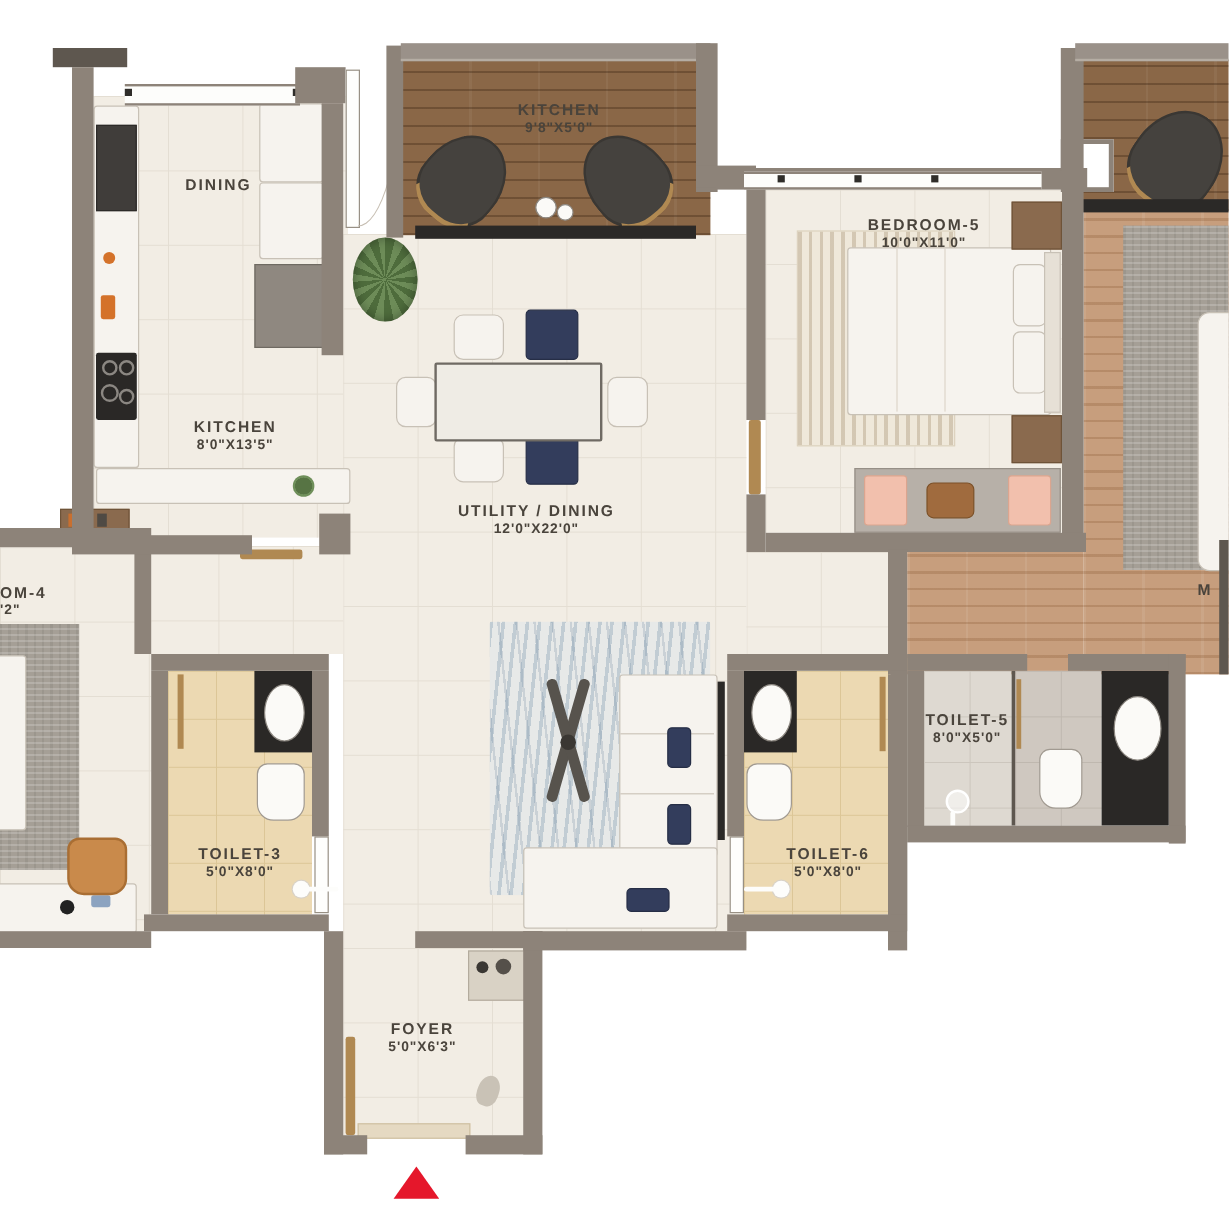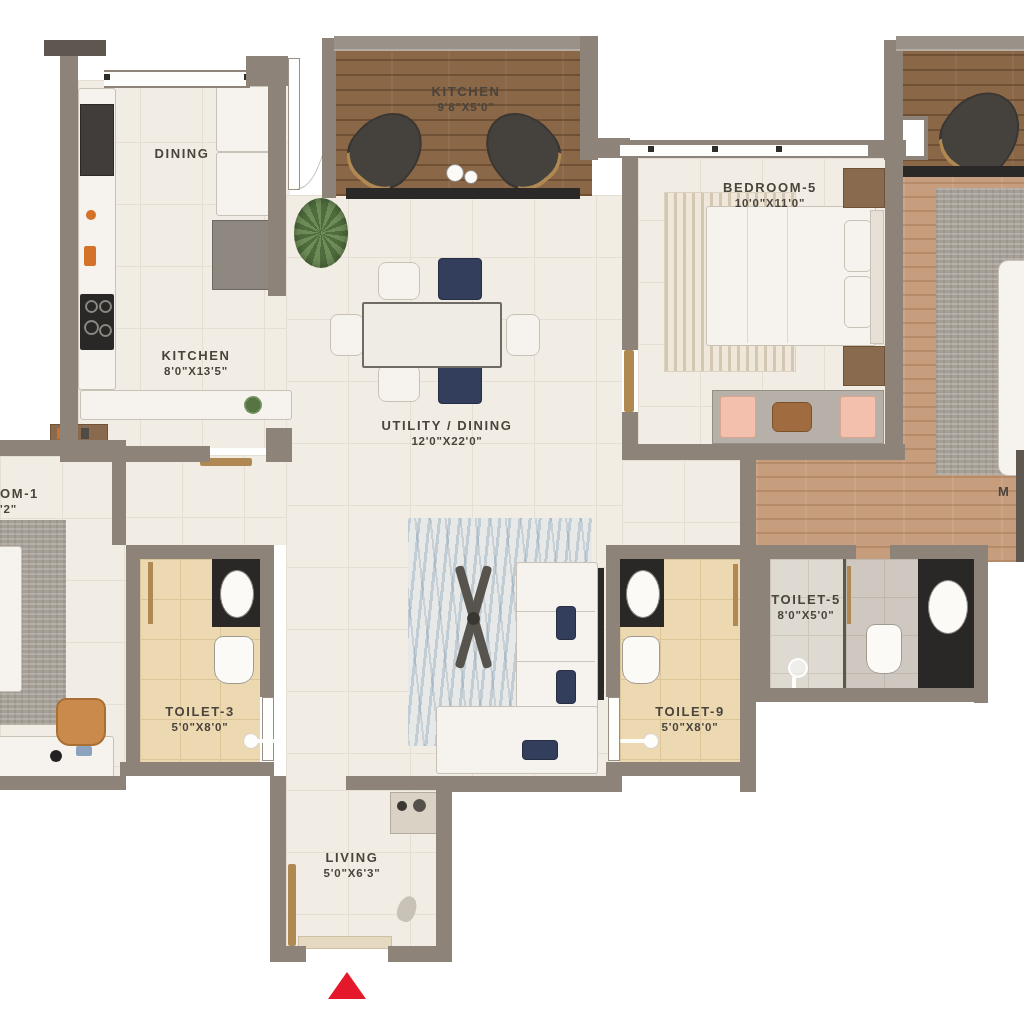--- a/index.html
+++ b/index.html
@@ -279,29 +279,29 @@
   </div>
   <div class="room-label" style="left:806px;top:592px">
     <div class="rl-name">TOILET-5</div>
     <div class="rl-dims">8'0"X5'0"</div>
   </div>
   <div class="room-label" style="left:200px;top:704px">
     <div class="rl-name">TOILET-3</div>
     <div class="rl-dims">5'0"X8'0"</div>
   </div>
   <div class="room-label" style="left:690px;top:704px">
-    <div class="rl-name">TOILET-9</div>
+    <div class="rl-name">TOILET-6</div>
     <div class="rl-dims">5'0"X8'0"</div>
   </div>
   <div class="room-label" style="left:352px;top:850px">
-    <div class="rl-name">LIVING</div>
+    <div class="rl-name">FOYER</div>
     <div class="rl-dims">5'0"X6'3"</div>
   </div>
   <div class="room-label edge" style="left:0px;top:486px">
-    <div class="rl-name">OM-1</div>
+    <div class="rl-name">OM-4</div>
     <div class="rl-dims">'2"</div>
   </div>
   <div class="room-label edge" style="left:998px;top:484px">
     <div class="rl-name">M</div>
   </div>
 
   <div class="a entrance-arrow" style="left:328px;top:972px"></div>
 
 </div>
 

